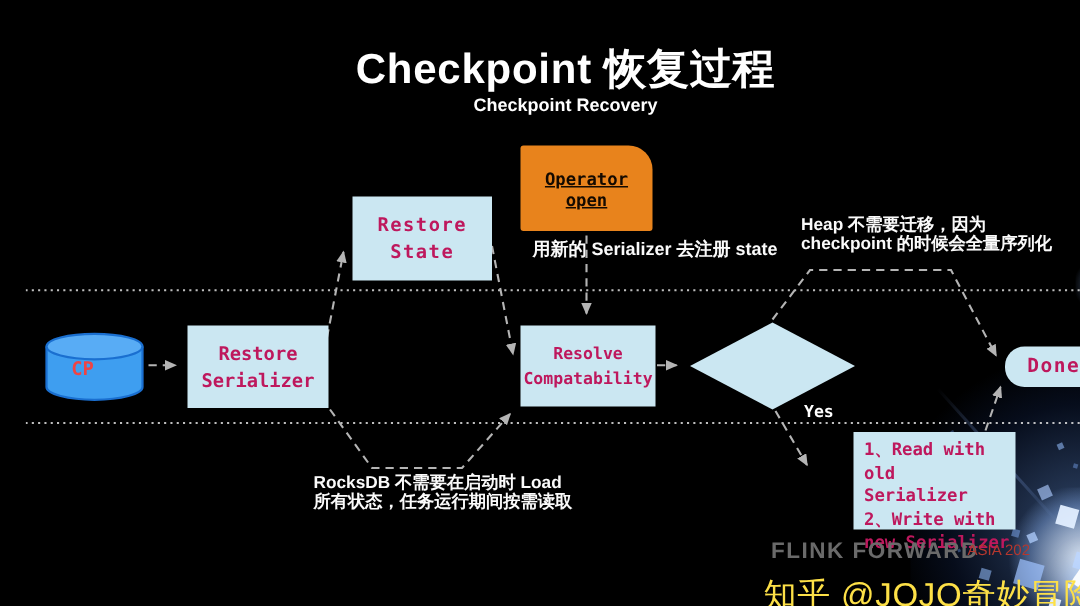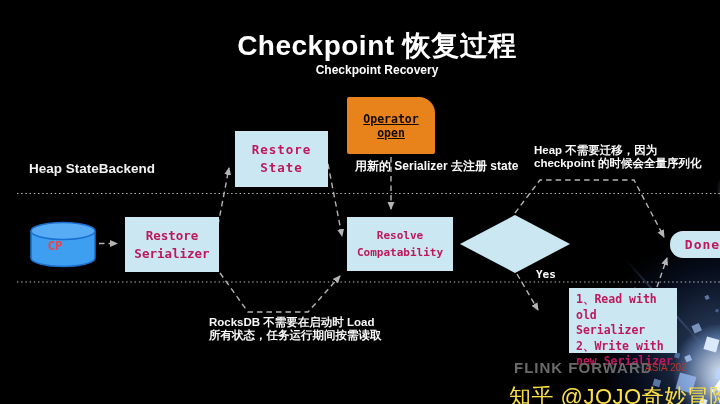--- a/index.html
+++ b/index.html
@@ -15,21 +15,21 @@
   
   .seclabel{color:#f2f2f2;font-size:13.5px;font-weight:bold;}
   .note{color:#fafafa;font-size:11.5px;font-weight:bold;white-space:pre-line;line-height:13px;}
 
   
   .node{background:#cbe7f2;color:#be185d;display:flex;align-items:center;justify-content:center;
         text-align:center;font-family:"DejaVu Sans Mono",monospace;font-weight:bold;
         white-space:pre-line;}
   .box-restore-state{left:218px;top:131px;width:93px;height:56px;font-size:12.5px;line-height:18px;letter-spacing:1px;}
   .box-restore-serializer{left:108px;top:217px;width:94px;height:55px;font-size:12.5px;line-height:18px;}
-  .box-resolve{left:330px;top:217px;width:106px;height:54px;font-size:11px;line-height:17px;}
+  .box-resolve{left:330px;top:217px;width:90px;height:54px;font-size:11px;line-height:17px;}
   .box-operator{left:330px;top:97px;width:88px;height:57px;background:#e8831c;color:#140a00;
                 font-size:11.5px;border-radius:2px 16px 2px 2px;text-decoration:underline;}
   .box-done{left:653px;top:231px;width:65px;height:27px;font-size:13px;border-radius:13px;letter-spacing:1px;}
   .box-steps{left:552px;top:288px;width:108px;height:65px;font-size:11.5px;line-height:15.5px;
              justify-content:flex-start;align-items:flex-start;text-align:left;padding:4px 4px 0 7px;
              box-sizing:border-box;}
   .diamond-label{left:443px;top:215px;width:110px;height:58px;display:flex;align-items:center;
                  justify-content:center;color:#1c2b33;font-family:"DejaVu Sans Mono",monospace;
                  font-weight:bold;font-size:12.5px;}
   .cp-label{left:14px;top:238px;width:48px;text-align:center;color:#ef4444;
@@ -105,21 +105,20 @@
 
     <g>
       <path d="M14,231 L14,258 A32,8.5 0 0 0 78,258 L78,231" fill="#3e9ef0" stroke="#1a6fd0" stroke-width="1.5"></path>
       <ellipse cx="46" cy="231" rx="32" ry="8.5" fill="#58acf5" stroke="#1a6fd0" stroke-width="1.5"></ellipse>
     </g>
   </svg>
 
   <div class="abs title">Checkpoint 恢复过程</div>
   <div class="abs subtitle">Checkpoint Recovery</div>
 
-  <div class="abs seclabel" style="left:12px;top:161px">Heap StateBackend</div>
 
   <div class="abs cp-label">CP</div>
   <div class="abs node box-restore-serializer">Restore
 Serializer</div>
   <div class="abs node box-restore-state">Restore
 State</div>
   <div class="abs node box-operator">Operator open</div>
   <div class="abs node box-resolve">Resolve
 Compatability</div>
   <div class="abs node box-done">Done</div>

